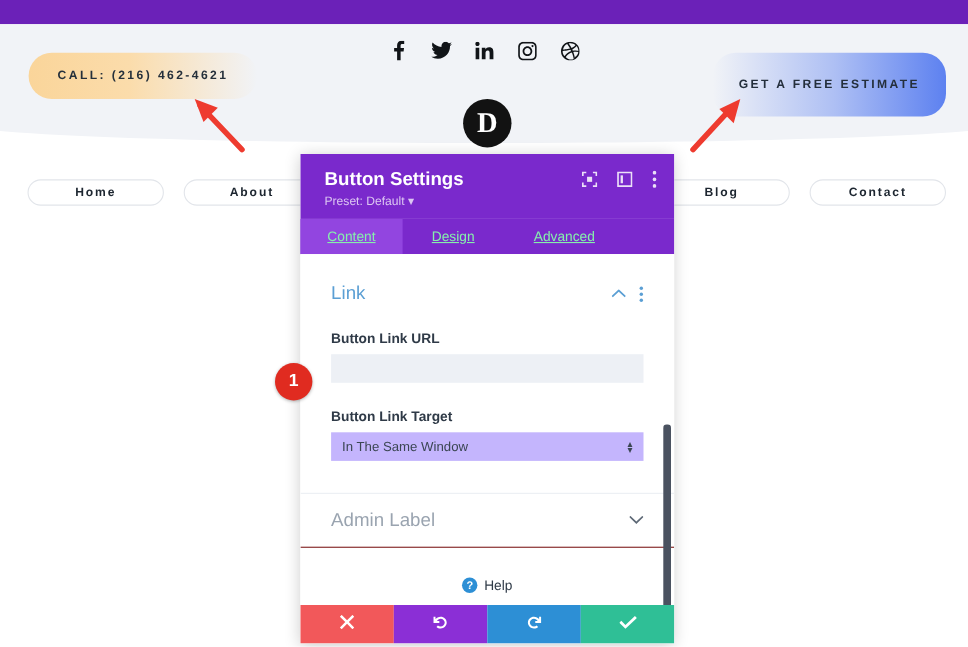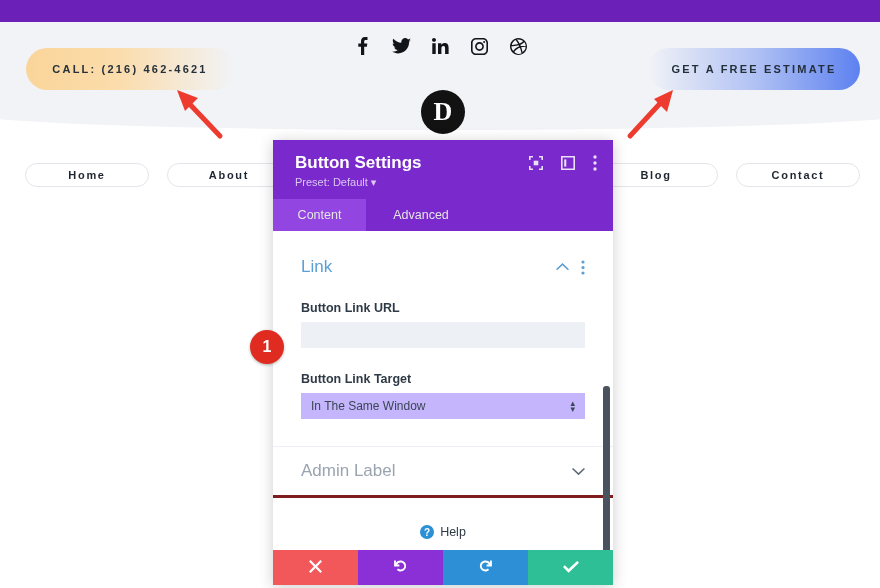--- a/index.html
+++ b/index.html
@@ -43,21 +43,21 @@
     z-index: 6; border: none; cursor: pointer;
   }
   .call-btn span {
     font-size: 11px; font-weight: bold; letter-spacing: 2.2px;
     color: #25303b; white-space: nowrap;
   }
 
   
   .est-btn {
     position: absolute; top: 48px; left: 648px;
-    width: 212px; height: 42px; border-radius: 21px;
+    width: 212px; height: 58px; border-radius: 21px;
     background: linear-gradient(90deg, rgba(93,129,240,0) 0%, rgba(93,129,240,.45) 52%, #5d81f0 100%);
     display: flex; align-items: center; justify-content: center;
     z-index: 6; border: none; cursor: pointer;
   }
   .est-btn span {
     font-size: 11px; font-weight: bold; letter-spacing: 2.2px;
     color: #242f3c; white-space: nowrap;
   }
 
   
@@ -118,21 +118,21 @@
   .modal-head-icons {
     position: absolute; top: 15px; right: 16px;
     display: flex; align-items: center; gap: 18px;
   }
   .hico { opacity: .85; cursor: pointer; display: flex; }
   .hico svg { fill: #ffffff; }
 
   .tabs { display: flex; background: #7a29cc; height: 32px; }
   .tab {
     display: flex; align-items: center; justify-content: center;
-    font-size: 12.5px; color: #e5e5e5; cursor: pointer; height: 32px;
+    font-size: 12.5px; color: #86efac; cursor: pointer; height: 32px; text-decoration: underline;
   }
   .tab-0 { width: 93px; background: #9245e0; }
   .tab-1 { width: 92px; }
   .tab-2 { width: 110px; }
 
   .modal-body {
     flex: 1; background: #ffffff; position: relative; overflow: hidden;
   }
   .sec-link { padding: 26px 28px 16px 28px; }
   .sec-head { display: flex; align-items: center; justify-content: space-between; }
@@ -153,21 +153,21 @@
   }
   .field-select {
     width: 100%; height: 26px; background: #c4b5fd;
     display: flex; align-items: center; justify-content: space-between;
     padding: 0 10px; font-size: 12px; color: #3b4653; cursor: pointer;
   }
   .stepper { display: flex; flex-direction: column; align-items: center; line-height: 6px; font-size: 9px; color: #3b4653; }
 
   .sec-admin {
     position: absolute; left: 0; bottom: 52px; width: 100%;
-    border-top: 1px solid #eceff3; border-bottom: 3px solid #7f1d1d;
+    border-top: 1px solid #eceff3; border-bottom: 1px solid #7f1d1d;
     padding: 14px 28px; display: flex; align-items: center; justify-content: space-between;
     cursor: pointer; background: #ffffff;
   }
   .sec-admin .t { font-size: 17px; color: #9aa4b0; }
   .sec-admin svg { fill: #5f6a77; }
 
   .help-row {
     position: absolute; left: 0; bottom: 11px; width: 100%;
     display: flex; align-items: center; justify-content: center; gap: 6px;
     cursor: pointer;
@@ -291,20 +291,21 @@
               <circle cx="2" cy="2" r="1.7"></circle>
               <circle cx="2" cy="8" r="1.7"></circle>
               <circle cx="2" cy="14" r="1.7"></circle>
             </svg>
         </span>
       </div>
     </div>
 
     <div class="tabs">
       <div class="tab tab-0">Content</div>
+      <div class="tab tab-1">Design</div>
       <div class="tab tab-2">Advanced</div>
     </div>
 
     <div class="modal-body">
 
       <div class="sec-link">
         <div class="sec-head">
           <div class="sec-title">Link</div>
           <div class="sec-icons">
             <span class="sec-ico">

